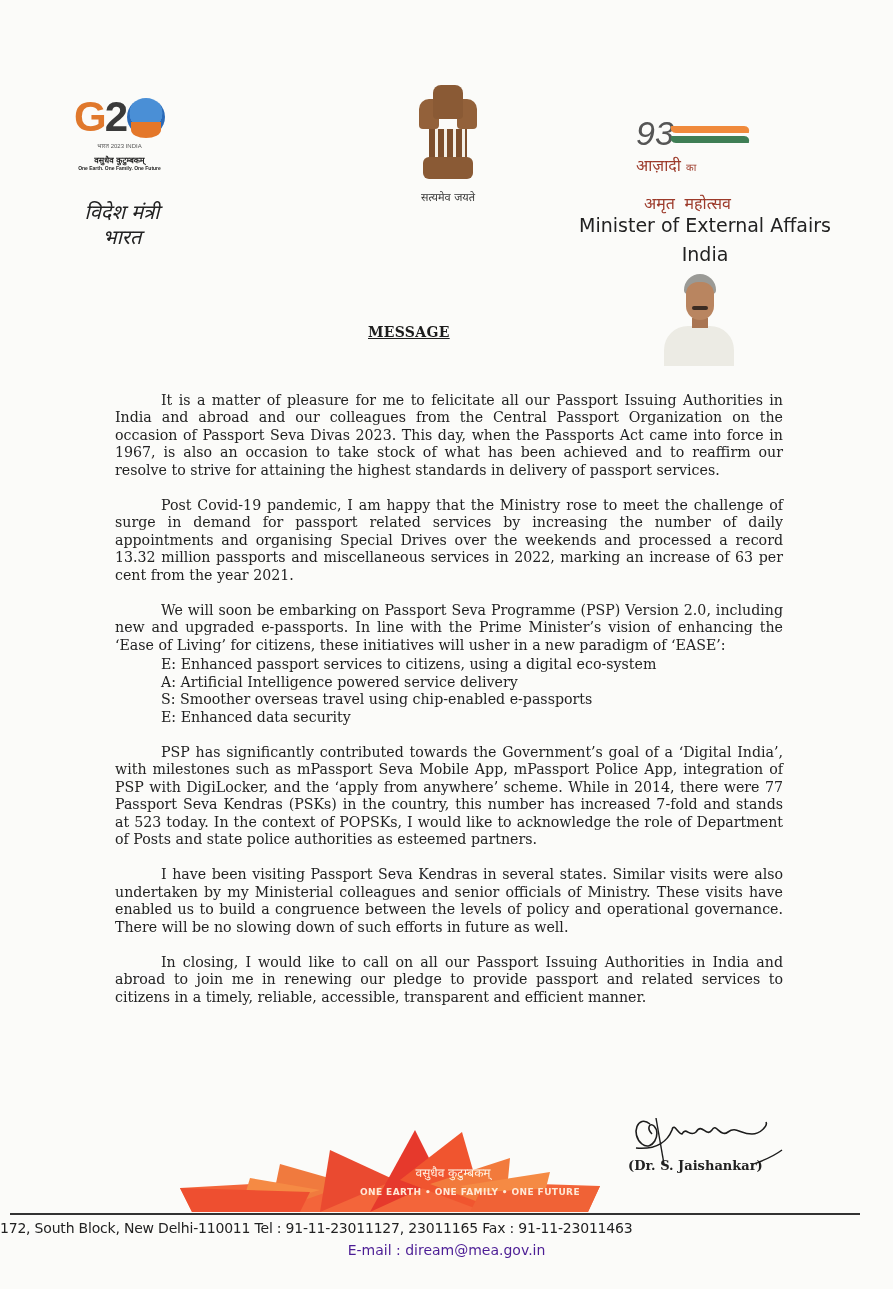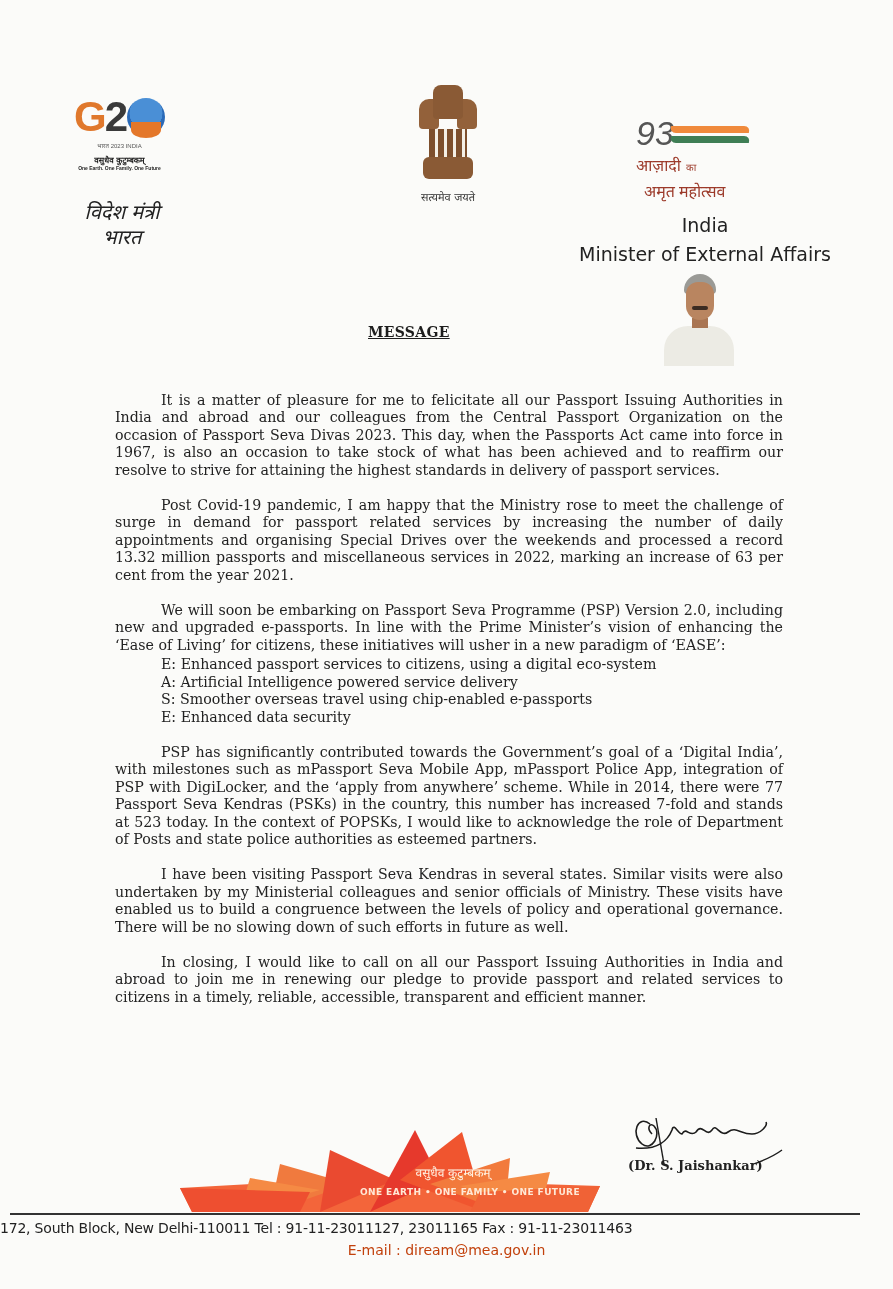--- a/index.html
+++ b/index.html
@@ -36,21 +36,21 @@
 
   
   .azadi { left: 636px; top: 118px; width: 130px; }
   .azadi-75 { font-family: "Liberation Sans", sans-serif; font-size: 34px; color: #555; font-style: italic; line-height: 30px; position: relative; height: 32px; }
   .flag { position:absolute; left: 34px; top: 8px; width: 80px; height: 20px; }
   .flag .o { height: 7px; background: #f08a3c; border-radius: 0 10px 0 10px; transform: skewX(-18deg); }
   .flag .w { height: 3px; }
   .flag .gr { height: 7px; background: #3f7e55; border-radius: 0 10px 0 10px; transform: skewX(-18deg); }
   .azadi-hi1 { font-family: "DejaVu Sans", sans-serif; font-size: 16px; color: #9c3a2a; line-height: 28px; margin-top: 2px; }
   .azadi-hi1 small { font-size: 10px; }
-  .azadi-hi2 { font-family: Liberation Serif, serif; font-size: 16px; color: #9c3a2a; line-height: 20px; padding-left: 8px; }
+  .azadi-hi2 { font-family: Liberation Mono, monospace; font-size: 16px; color: #9c3a2a; line-height: 20px; padding-left: 8px; margin-top: 13px; }
 
   .minister-title { left: 560px; top: 211px; width: 290px; text-align: center; font-family: "DejaVu Sans", sans-serif; font-size: 19px; line-height: 29px; color: #222; }
 
   
   .photo { left: 660px; top: 270px; width: 78px; height: 96px; overflow: hidden; }
   .photo .hair { position:absolute; left:24px; top:4px; width:32px; height:20px; border-radius: 16px 16px 4px 4px; background: #9a9a96; }
   .photo .face { position:absolute; left:26px; top:12px; width:28px; height:38px; border-radius: 12px 12px 14px 14px; background: #b98560; }
   .photo .stache { position:absolute; left:32px; top:36px; width:16px; height:4px; border-radius: 2px; background:#3b2b22; }
   .photo .neck { position:absolute; left:32px; top:48px; width:16px; height:10px; background:#a97552; }
   .photo .body { position:absolute; left:4px; top:56px; width:70px; height:44px; border-radius: 24px 24px 0 0; background: #ecebe4; }
@@ -67,21 +67,21 @@
   .banner-hi { left: 383px; top: 1164px; width: 140px; text-align: center; font-family: "DejaVu Sans", sans-serif; font-size: 12px; color: #fff3e4; }
   .banner-en { left: 300px; top: 1187px; width: 280px; text-align: right; font-family: "DejaVu Sans", sans-serif; font-size: 9px; font-weight: bold; color: #ffe9d6; letter-spacing: 0.4px; }
 
   
   .signature { left: 628px; top: 1104px; width: 160px; height: 60px; }
   .signame { left: 628px; top: 1158px; font-family: "DejaVu Serif", serif; font-weight: bold; font-size: 13px; color: #222; }
 
   .rule { left: 10px; top: 1213px; width: 850px; height: 2px; background: #333; }
 
   .footer-addr { left: 0; top: 1220px; width: 893px; text-align: left; font-family: "DejaVu Sans", sans-serif; font-size: 14px; color: #222; letter-spacing: -0.2px; }
-  .footer-mail { left: 0; top: 1242px; width: 893px; text-align: center; font-family: "DejaVu Sans", sans-serif; font-size: 14px; color: #c2410c; }
+  .footer-mail { left: 0; top: 1242px; width: 893px; text-align: center; font-family: "DejaVu Sans", sans-serif; font-size: 14px; color: #4c1d95; }
 </style>
 </head>
 <body>
 
 <div class="abs g20">
   <div class="g20-mark">
     <span class="g20-text"><span class="g">G</span><span class="two">2</span></span>
     <span class="g20-globe"></span>
   </div>
   <div class="g20-small">भारत 2023 INDIA</div>
@@ -111,22 +111,22 @@
         <div class="o"></div>
         <div class="w"></div>
         <div class="gr"></div>
       </div>
   </div>
   <div class="azadi-hi1"><span>आज़ादी</span> <small>का</small></div>
   <div class="azadi-hi2">अमृत महोत्सव</div>
 </div>
 
 <div class="abs minister-title">
+  <div>Minister of External Affairs</div>
   <div>India</div>
-  <div>Minister of External Affairs</div>
 </div>
 
 <div class="abs photo">
   <div class="body"></div>
     <div class="neck"></div>
     <div class="hair"></div>
     <div class="face"></div>
     <div class="stache"></div>
 </div>
 

